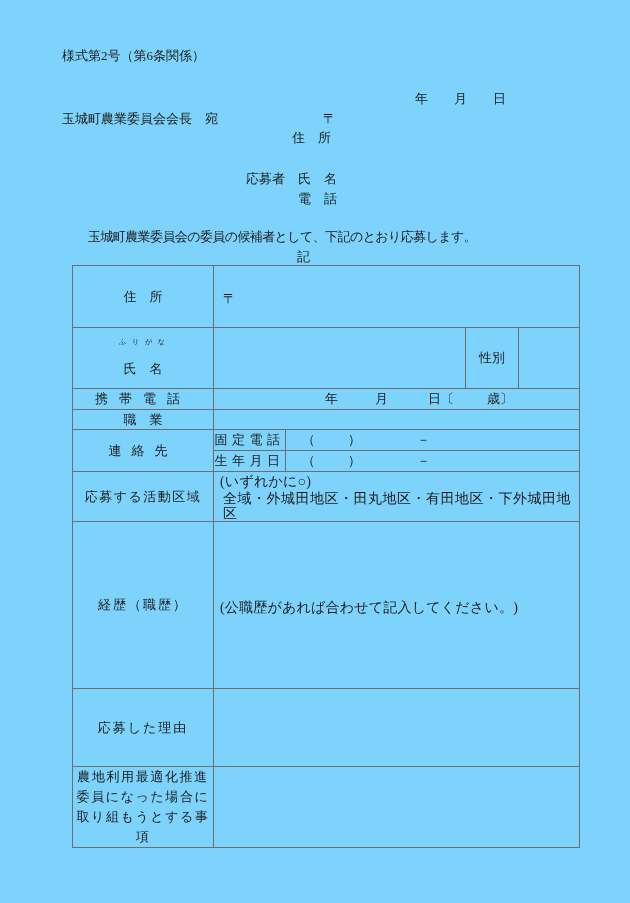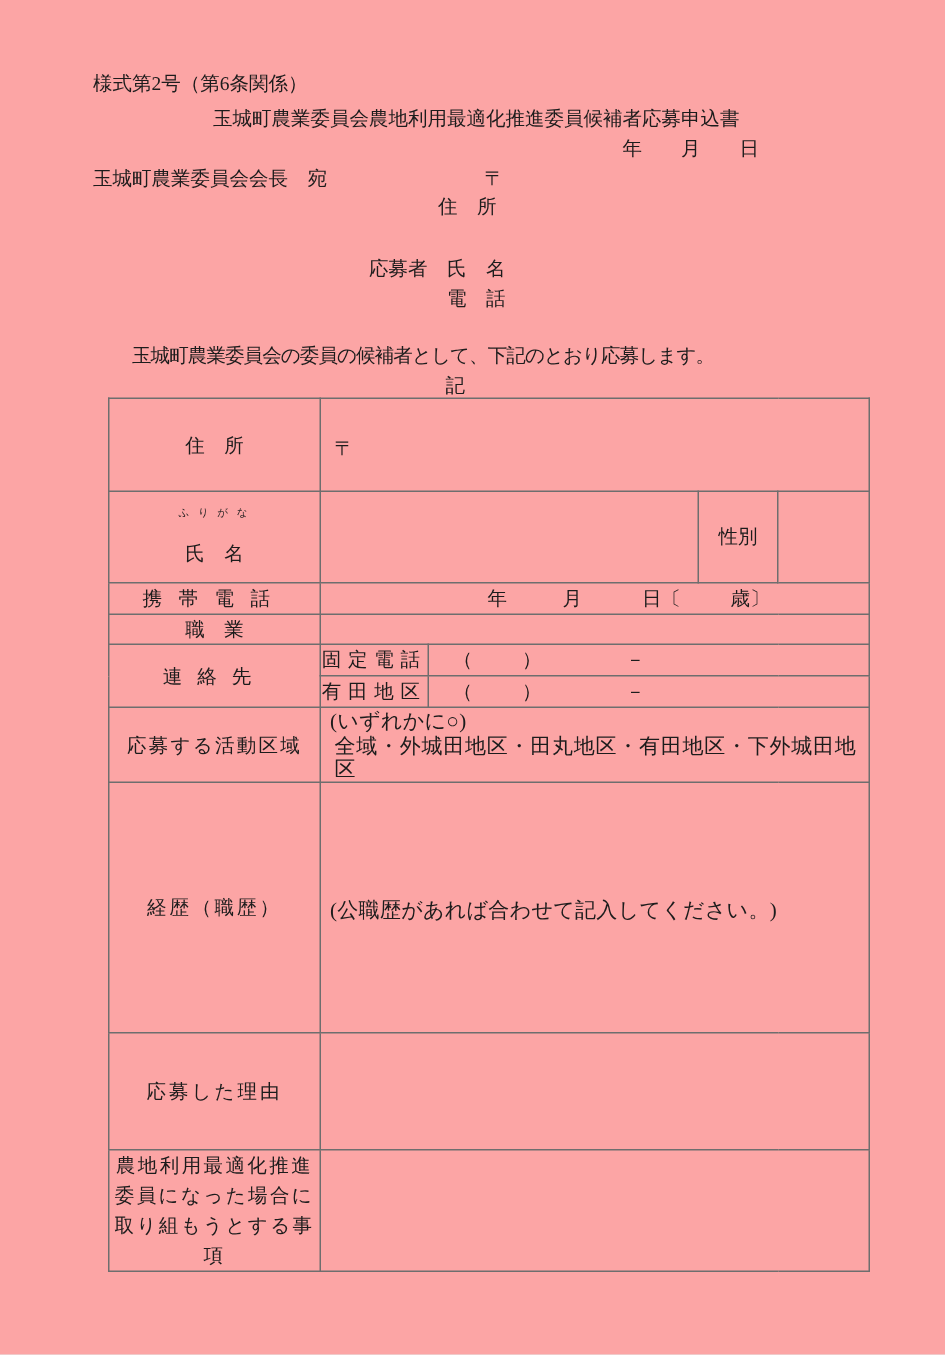--- a/index.html
+++ b/index.html
@@ -1,19 +1,19 @@
 <!DOCTYPE html>
 <html><head>
 <meta charset="utf-8">
 <style>
   html,body{margin:0;padding:0;background:#e8e8e8;}
   .page{
     position:relative;
     width:630px;height:903px;
-    background:#fca5a5;
+    background:#7dd3fc;
     overflow:hidden;
     font-family:"Liberation Serif","DejaVu Serif",serif;
     color:#1c1c1c;
   }
   .abs{position:absolute;font-size:13px;line-height:15px;white-space:nowrap;}
   .tight{letter-spacing:-0.6px;}
 
   
   table.form{
     position:absolute;left:72px;top:265px;
@@ -47,21 +47,20 @@
     letter-spacing:1.6px;line-height:20px;
   }
 </style>
 </head>
 <body>
 
 <div class="page">
 
   <div class="abs" style="left:62px;top:48px">様式第2号（第6条関係）</div>
 
-  <div class="abs" style="left:142px;top:71px">玉城町農業委員会農地利用最適化推進委員候補者応募申込書</div>
 
   <div class="abs" style="left:415px;top:91px">年　　月　　日</div>
 
   <div class="abs" style="left:62px;top:111px">玉城町農業委員会会長　宛</div>
 
   <div class="abs" style="left:323px;top:111px">〒</div>
 
   <div class="abs" style="left:292px;top:130px">住　所</div>
 
   <div class="abs" style="left:246px;top:171px">応募者　氏　名</div>
@@ -107,21 +106,21 @@
       <td colspan="4" class="val"></td>
     </tr>
 
     <tr style="height:21px">
       <td class="lbl ls-contact" rowspan="2">連絡先</td>
       <td class="lbl ls-phone">固定電話</td>
       <td colspan="3" class="val phoneline"><span style="margin-left:16px">（</span><span style="margin-left:33px">）</span><span style="margin-left:56px">－</span></td>
     </tr>
 
     <tr style="height:21px">
-      <td class="lbl ls-phone">有田地区</td>
+      <td class="lbl ls-phone">生年月日</td>
       <td colspan="3" class="val phoneline"><span style="margin-left:16px">（</span><span style="margin-left:33px">）</span><span style="margin-left:56px">－</span></td>
     </tr>
 
     <tr style="height:47px">
       <td class="lbl ls-1">応募する活動区域</td>
       <td colspan="4" class="val top">
         <div class="note">(いずれかに○)</div>
         <div class="options">全域・外城田地区・田丸地区・有田地区・下外城田地区</div>
       </td>
     </tr>

